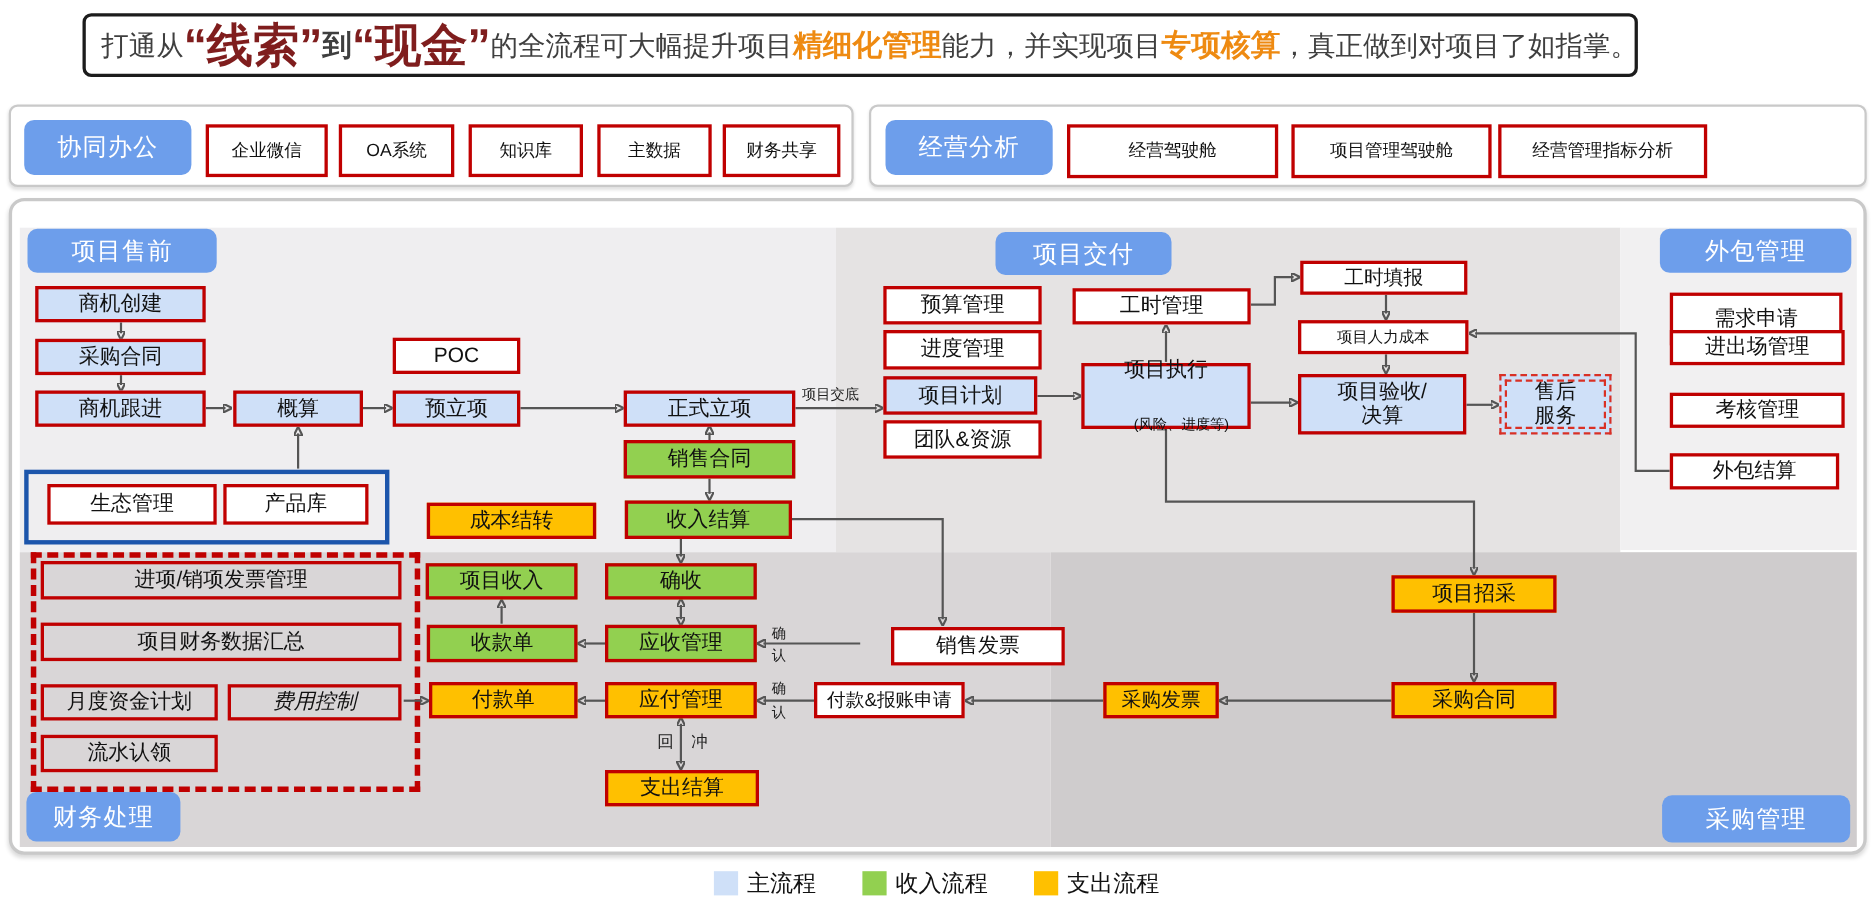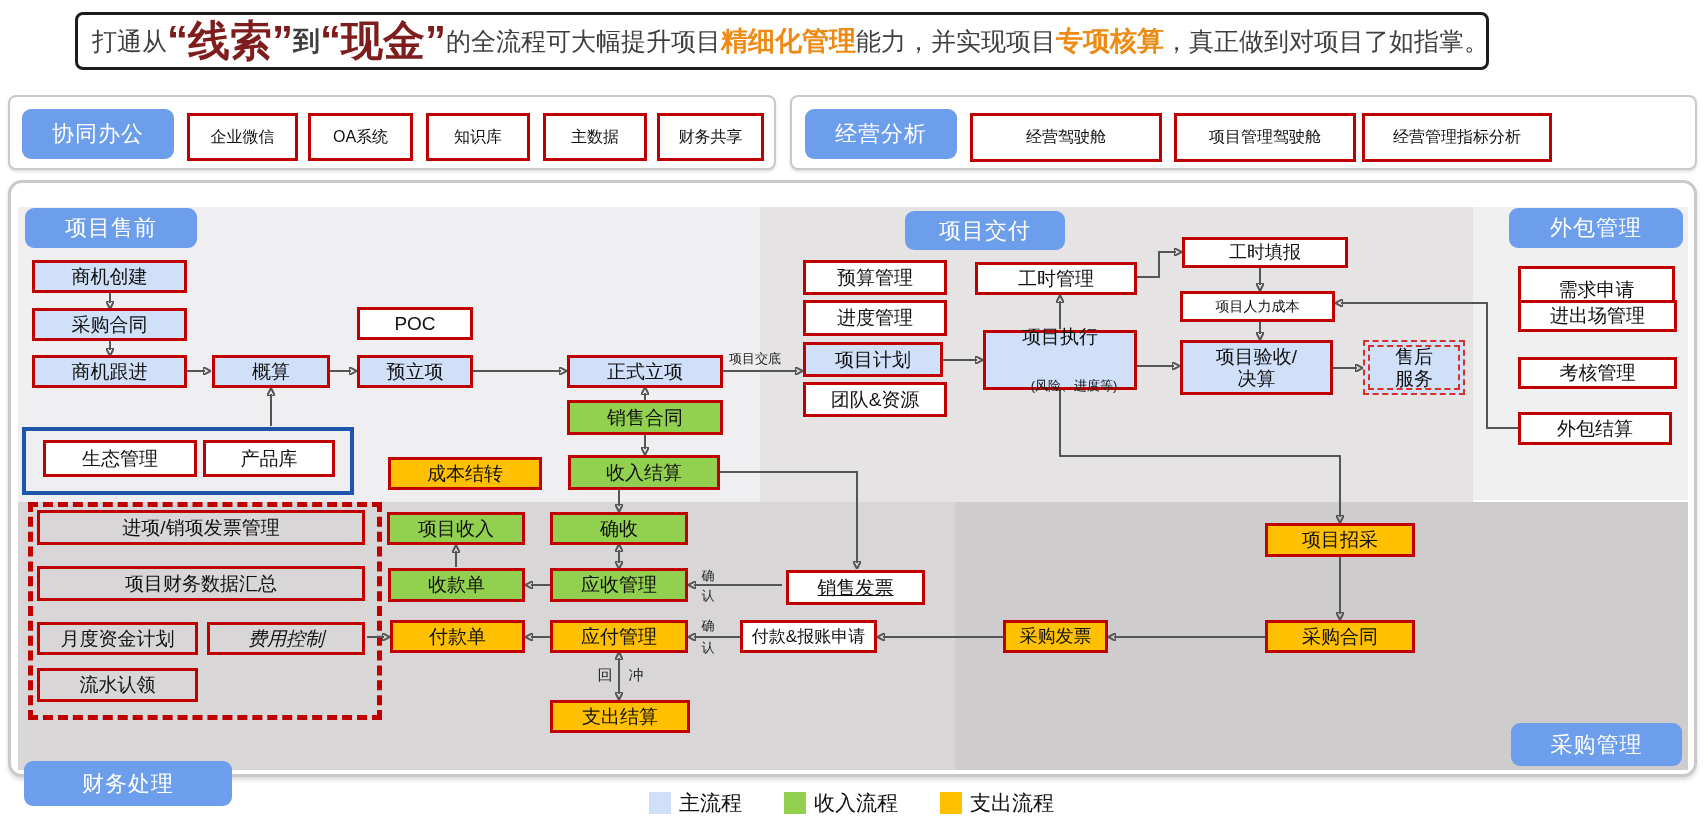--- a/index.html
+++ b/index.html
@@ -86,21 +86,21 @@
 
 <div class="panel" style="left:18px;top:207px;width:742px;height:295px;background:#efeef0;"></div>
 <div class="panel" style="left:760px;top:207px;width:713px;height:295px;background:#e5e3e3;"></div>
 <div class="panel" style="left:1473px;top:207px;width:215px;height:293px;background:#f1f0f1;"></div>
 <div class="panel" style="left:18px;top:502px;width:937px;height:268px;background:#d9d6d7;"></div>
 <div class="panel" style="left:955px;top:502px;width:733px;height:268px;background:#cfcccd;"></div>
 
 <div class="abs pill" style="left:25px;top:208px;width:172px;height:40px;z-index:2;">项目售前</div>
 <div class="abs pill" style="left:905px;top:211px;width:160px;height:39px;z-index:2;">项目交付</div>
 <div class="abs pill" style="left:1509px;top:208px;width:174px;height:40px;z-index:2;">外包管理</div>
-<div class="abs pill" style="left:24px;top:720px;width:208px;height:45px;z-index:2;margin-top:41px;">财务处理</div>
+<div class="abs pill" style="left:24px;top:720px;width:140px;height:45px;z-index:2;">财务处理</div>
 <div class="abs pill" style="left:1511px;top:723px;width:171px;height:43px;z-index:2;">采购管理</div>
 
 <div class="eco" style="left:22px;top:427px;width:324px;height:60px;"></div>
 <div class="fin-dash" style="left:28px;top:502px;width:344px;height:208px;"></div>
 
 <svg class="edges" width="1703" height="823" viewBox="0 0 1703 823">
   <defs>
     <marker id="ah" markerUnits="userSpaceOnUse" markerWidth="8" markerHeight="8" viewBox="0 0 8 8" refX="2" refY="4" orient="auto-start-reverse">
       <path d="M0,0 L8,4 L0,8 z" fill="#555" stroke="none"></path>
     </marker>
@@ -148,36 +148,36 @@
 <div class="node" style="left:43px;top:440px;width:154px;height:37px;">生态管理</div>
 <div class="node" style="left:203px;top:440px;width:132px;height:37px;">产品库</div>
 
 <div class="node green" style="left:567px;top:400px;width:156px;height:35px;">销售合同</div>
 <div class="node orange" style="left:388px;top:457px;width:154px;height:33px;">成本结转</div>
 <div class="node green" style="left:568px;top:455px;width:152px;height:35px;">收入结算</div>
 <div class="node green" style="left:387px;top:512px;width:138px;height:33px;">项目收入</div>
 <div class="node green" style="left:550px;top:512px;width:138px;height:33px;">确收</div>
 <div class="node green" style="left:388px;top:568px;width:137px;height:34px;">收款单</div>
 <div class="node green" style="left:550px;top:568px;width:138px;height:34px;">应收管理</div>
-<div class="node" style="left:786px;top:570px;width:139px;height:35px;text-decoration:underline;">销售发票</div>
+<div class="node" style="left:810px;top:570px;width:158px;height:35px;">销售发票</div>
 <div class="node orange" style="left:390px;top:620px;width:135px;height:33px;">付款单</div>
 <div class="node orange" style="left:550px;top:620px;width:138px;height:33px;">应付管理</div>
 <div class="node" style="left:740px;top:620px;width:137px;height:33px;font-size:17px;">付款&amp;报账申请</div>
 <div class="node orange" style="left:550px;top:700px;width:140px;height:33px;">支出结算</div>
 
 <div class="node" style="left:803px;top:260px;width:144px;height:35px;">预算管理</div>
 <div class="node" style="left:803px;top:300px;width:144px;height:36px;">进度管理</div>
 <div class="node blue" style="left:803px;top:342px;width:140px;height:35px;">项目计划</div>
 <div class="node" style="left:803px;top:382px;width:144px;height:35px;">团队&amp;资源</div>
 <div class="node" style="left:975px;top:262px;width:162px;height:33px;">工时管理</div>
 <div class="node blue" style="left:983px;top:330px;width:154px;height:60px;gap:32px;">
   <span>项目执行</span>
   <span class="sub">(风险、进度等)</span>
 </div>
-<div class="node" style="left:1182px;top:237px;width:166px;height:31px;font-size:18px;">工时填报</div>
+<div class="node" style="left:1182px;top:237px;width:152px;height:31px;font-size:18px;">工时填报</div>
 <div class="node" style="left:1180px;top:291px;width:155px;height:31px;font-size:14px;">项目人力成本</div>
 <div class="node blue" style="left:1180px;top:340px;width:153px;height:55px;">
   <span>项目验收/</span>
   <span>决算</span>
 </div>
 <div class="node dashedbox" style="left:1363px;top:340px;width:102px;height:55px;">
   <span>售后</span>
   <span>服务</span>
 </div>
 

